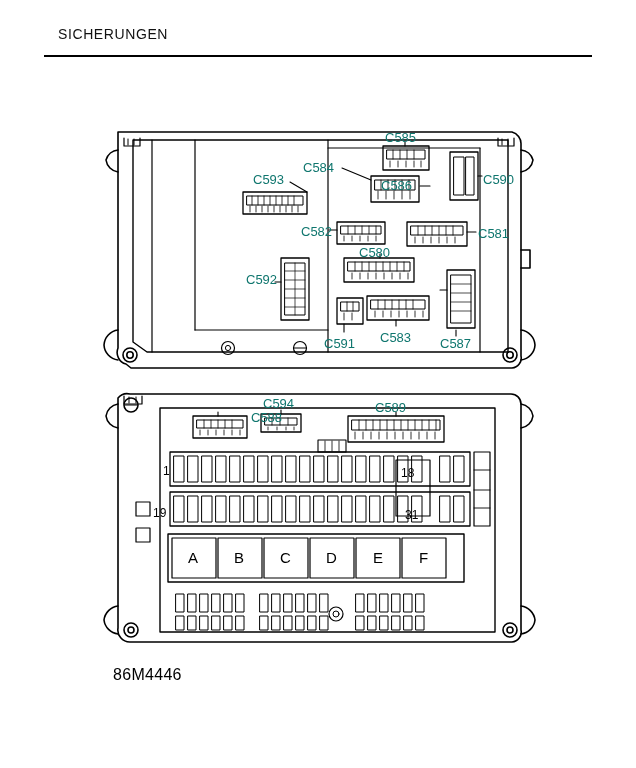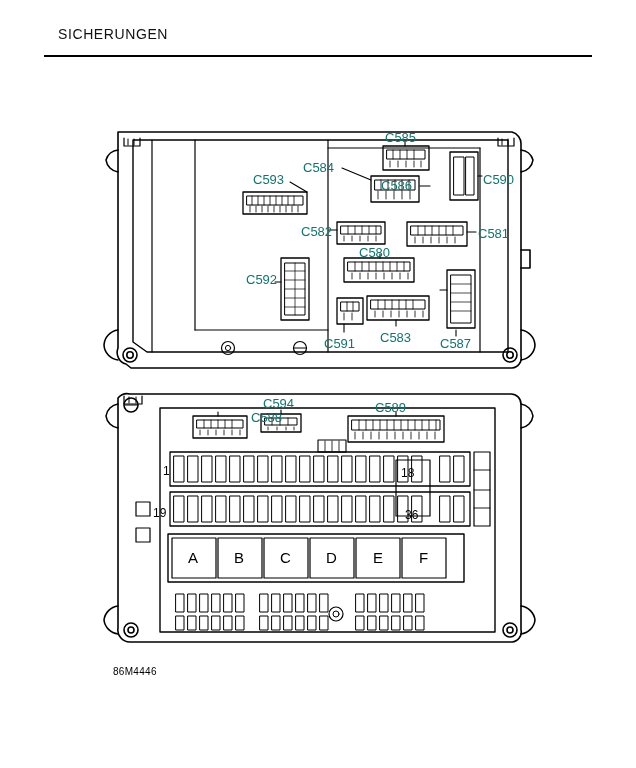--- a/index.html
+++ b/index.html
@@ -46,21 +46,21 @@
     left: 46px;
     top: 73px;
     font-size: 12.5px;
     font-weight: bold;
     letter-spacing: 0.2px;
   }
   .figure-code {
     position: absolute;
     left: 113px;
     top: 666px;
-    font-size: 10px;
+    font-size: 16px;
     letter-spacing: 0.3px;
   }
   
   svg.layer {
     position: absolute;
     left: 0;
     top: 0;
     width: 636px;
     height: 768px;
   }
@@ -354,21 +354,21 @@
   <div class="lbl" style="left:380px;top:330px;">C583</div>
   <div class="lbl" style="left:440px;top:336px;">C587</div>
 
   <div class="lbl" style="left:203px;top:410px;margin-left:48px;">C588</div>
   <div class="lbl" style="left:263px;top:396px;">C594</div>
   <div class="lbl" style="left:375px;top:400px;">C589</div>
 
   <div class="num" style="left:163px;top:464px;">1</div>
   <div class="num" style="left:401px;top:466px;">18</div>
   <div class="num" style="left:153px;top:506px;">19</div>
-  <div class="num" style="left:405px;top:508px;">36</div>
+  <div class="num" style="left:405px;top:508px;">31</div>
 
   <div class="fusebox-letter" style="left:188px;top:549px;">A</div>
   <div class="fusebox-letter" style="left:234px;top:549px;">B</div>
   <div class="fusebox-letter" style="left:280px;top:549px;">C</div>
   <div class="fusebox-letter" style="left:326px;top:549px;">D</div>
   <div class="fusebox-letter" style="left:373px;top:549px;">E</div>
   <div class="fusebox-letter" style="left:419px;top:549px;">F</div>
 
   <div class="figure-code">86M4446</div>
 

